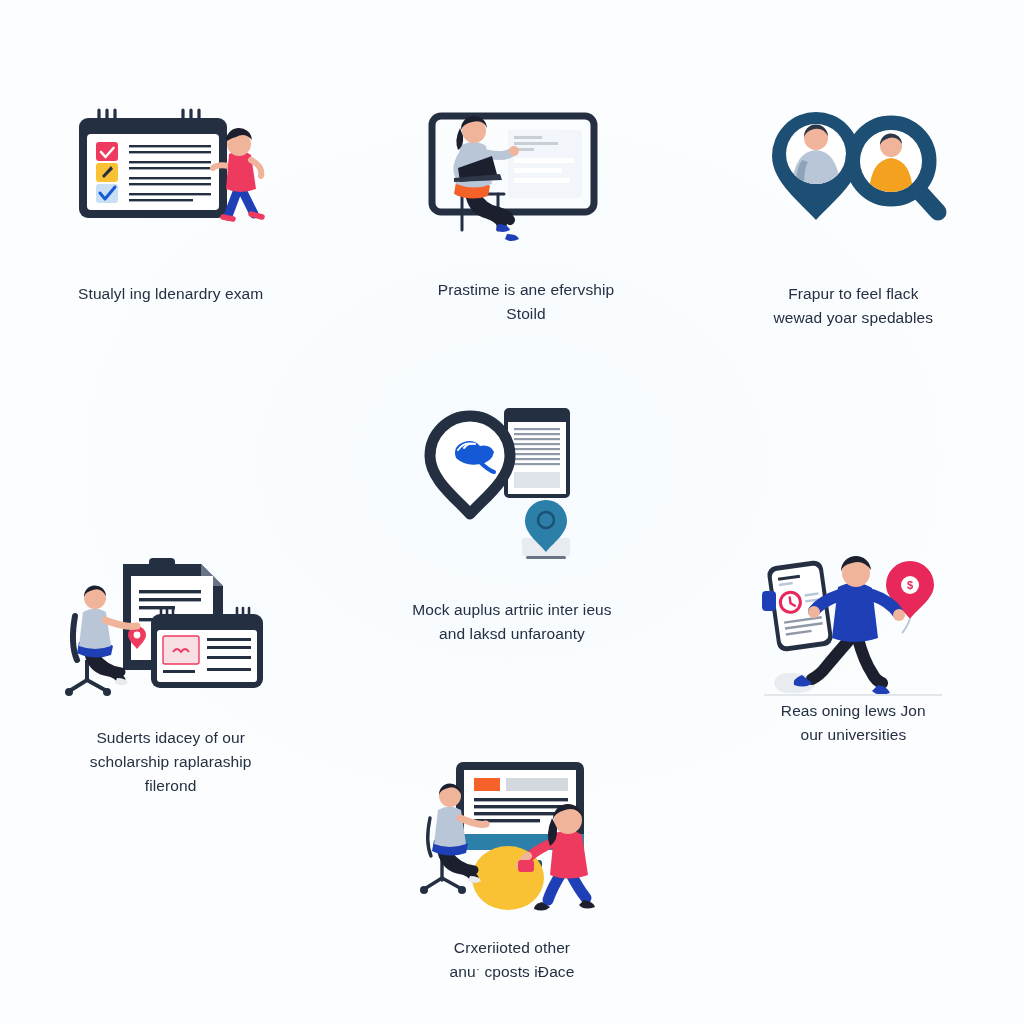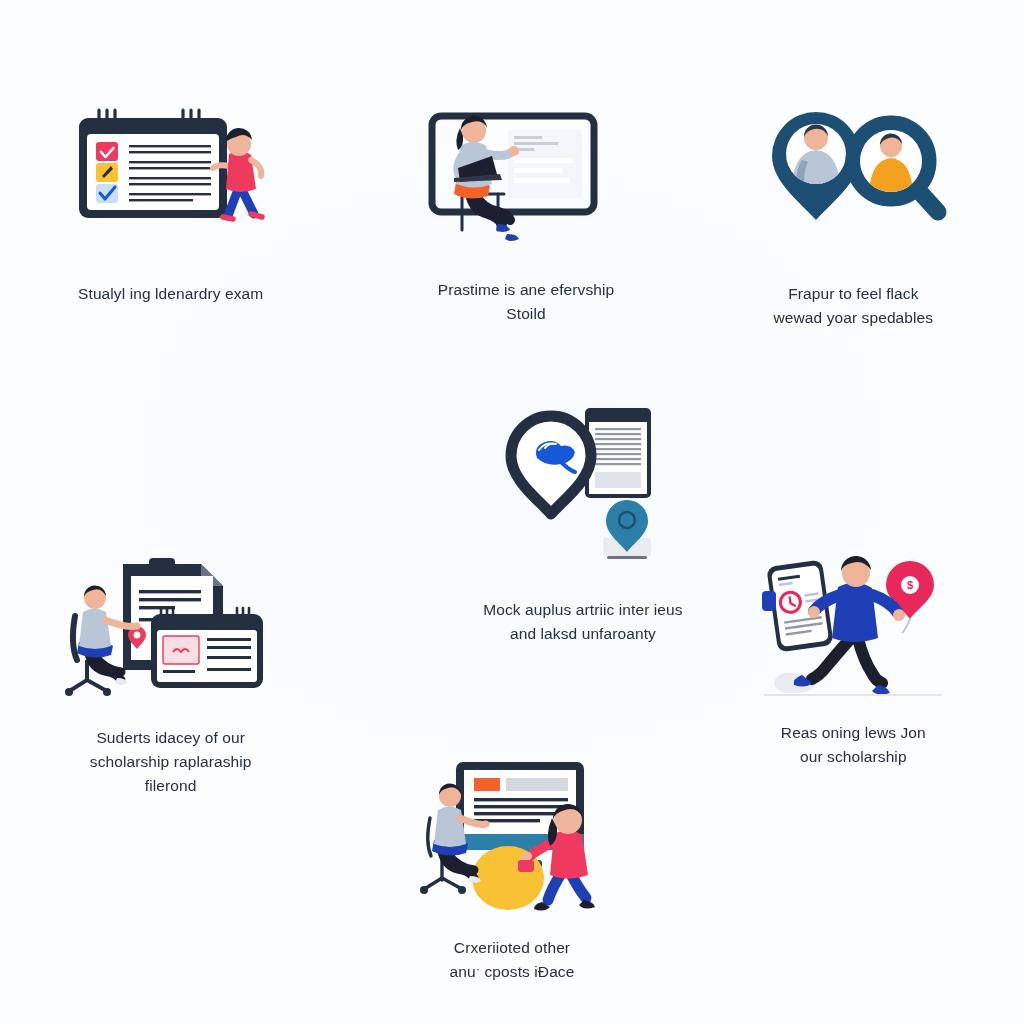--- a/index.html
+++ b/index.html
@@ -68,27 +68,27 @@
   .c2 .caption { margin-top: 30px; margin-left: 28px; }
 
   .c3 { grid-column: 3; grid-row: 1; padding-top: 106px; }
   .c3 .art { height: 136px; }
   .c3 .caption { margin-top: 40px; }
 
   .c4 { grid-column: 1; grid-row: 2; padding-top: 195px; }
   .c4 .art { height: 150px; }
   .c4 .caption { margin-top: 26px; }
 
-  .c5 { grid-column: 2; grid-row: 2; padding-top: 45px; align-items: flex-end; }
+  .c5 { grid-column: 2; grid-row: 2; padding-top: 45px; }
   .c5 .art { height: 170px; }
   .c5 .caption { margin-top: 28px; }
 
   .c6 { grid-column: 3; grid-row: 2; padding-top: 192px; }
   .c6 .art { height: 152px; }
-  .c6 .caption { margin-top: 22px; }
+  .c6 .caption { }
 
   .c7 { grid-column: 2; grid-row: 3; padding-top: 26px; }
   .c7 .art { height: 158px; }
   .c7 .caption { margin-top: 22px; }
 
   .c-empty { }
 
   svg { display: block; overflow: visible; }
 </style>
 </head>
@@ -414,21 +414,21 @@
 
           <circle cx="98" cy="26" r="14" fill="#f0b49a"></circle>
           <path d="M83 25 a15 15 0 0 1 30 -2 q-8 -11 -19 -7 q-10 2 -11 9 z" fill="#1c1f2e"></path>
         </g>
 
         <line x1="6" y1="148" x2="184" y2="148" stroke="#e2e7ec" stroke-width="2"></line>
       </svg>
     </div>
     <div class="caption">
       <div>Reas oning lews Jon</div>
-      <div>our scholarship</div>
+      <div>our universities</div>
     </div>
   </div>
 
   <div class="cell c-empty" style="grid-column:1;grid-row:3;"></div>
 
   <div class="cell c7">
     <div class="art">
       <svg width="200" height="158" viewBox="0 0 200 158">
 
         <rect x="44" y="6" width="128" height="88" rx="7" fill="#252f42"></rect>

